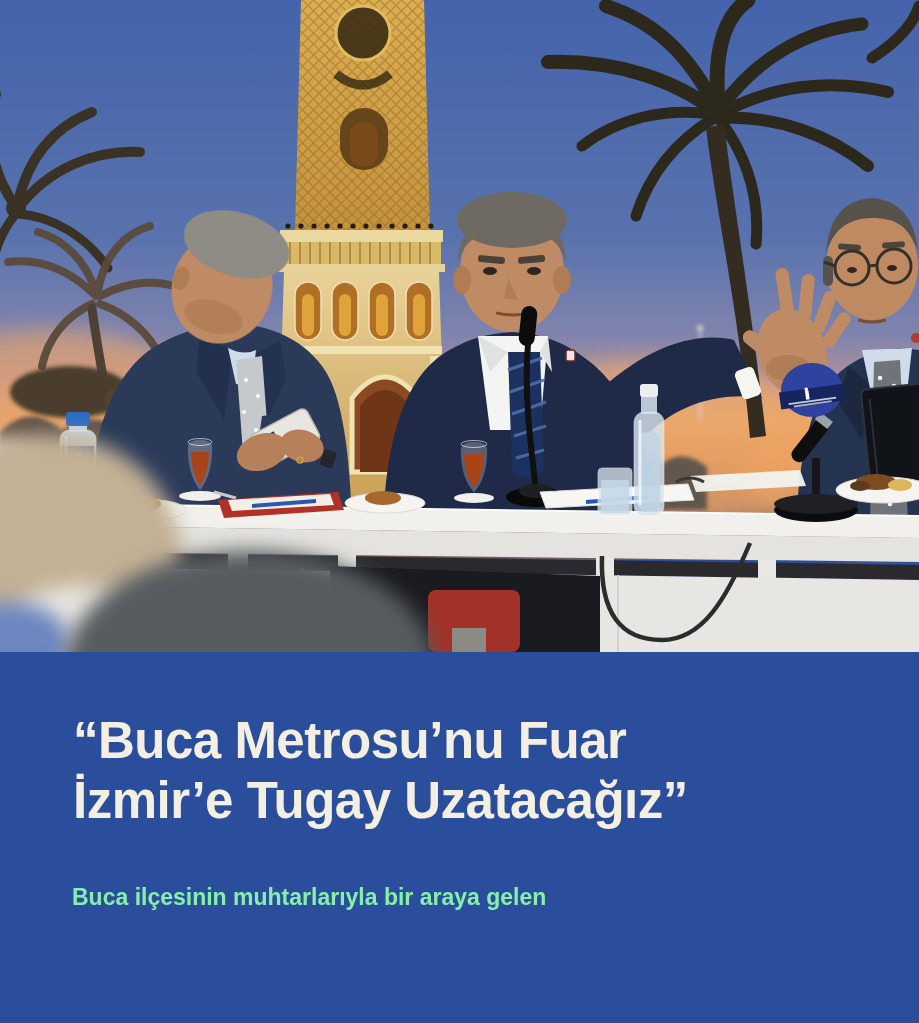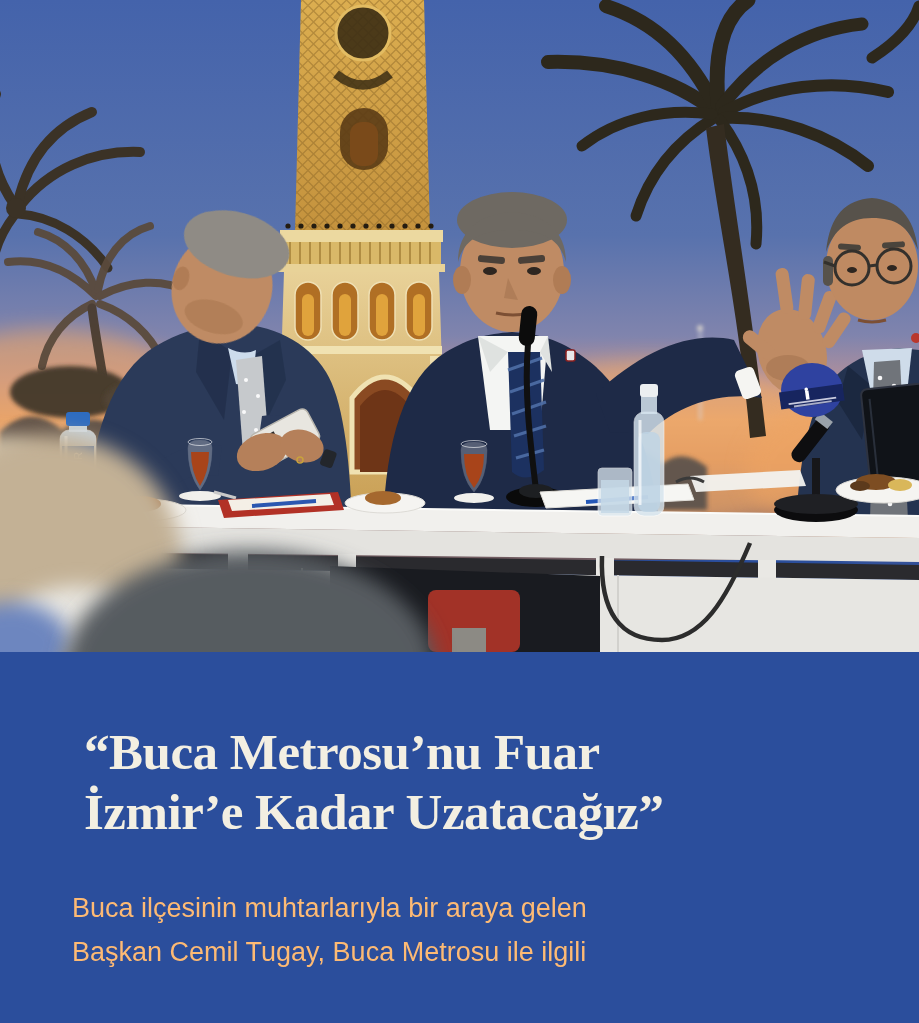--- a/index.html
+++ b/index.html
@@ -6,23 +6,23 @@
   .card{
     position:relative;width:919px;height:1023px;overflow:hidden;
     font-family:"Liberation Sans", sans-serif;background:#2b4e9c;
   }
   .photo{position:absolute;top:0;left:0;width:919px;height:652px;overflow:hidden;}
   .photo svg{display:block;width:100%;height:100%;}
   .panel{
     position:absolute;top:652px;left:0;width:919px;height:371px;
     background:#2b4e9c;box-sizing:border-box;padding:58px 40px 0 72px;
   }
-  .headline{margin:12px;color:#f3efe2;font-weight:800;font-size:51px;line-height:60px;letter-spacing:-0.5px;font-family:Liberation Serif, serif;}
+  .headline{margin:1px;color:#f3efe2;font-weight:800;font-size:51px;line-height:60px;letter-spacing:-0.5px;}
   .headline span{display:block;white-space:nowrap;}
-  .subtext{margin:44px 0 0 0;color:#fdba74;font-weight:400;font-size:27px;line-height:44px;}
+  .subtext{margin:44px 0 0 0;color:#86efac;font-weight:700;font-size:23px;line-height:44px;}
   .subtext span{display:block;white-space:nowrap;}
 </style>
 </head>
 <body>
 
 <div class="card">
 
   <div class="photo">
     <svg viewBox="0 0 919 652" preserveAspectRatio="none">
       <defs>
@@ -380,21 +380,20 @@
         <ellipse cx="78" cy="622" rx="64" ry="36" fill="#e9e7e1" filter="url(#blur10)"></ellipse>
         <ellipse cx="12" cy="644" rx="58" ry="42" fill="#6d86bf" filter="url(#blur10)"></ellipse>
         <ellipse cx="250" cy="668" rx="185" ry="118" fill="#565b61" filter="url(#blur10)"></ellipse>
       </g>
     </svg>
   </div>
 
   <div class="panel">
     <h1 class="headline">
       <span>“Buca Metrosu’nu Fuar</span>
-      <span>İzmir’e Kadar Uzatacağız”</span>
+      <span>İzmir’e Tugay Uzatacağız”</span>
     </h1>
     <p class="subtext">
       <span>Buca ilçesinin muhtarlarıyla bir araya gelen</span>
-      <span>Başkan Cemil Tugay, Buca Metrosu ile ilgili</span>
     </p>
   </div>
 
 </div>
 
 </body></html>

